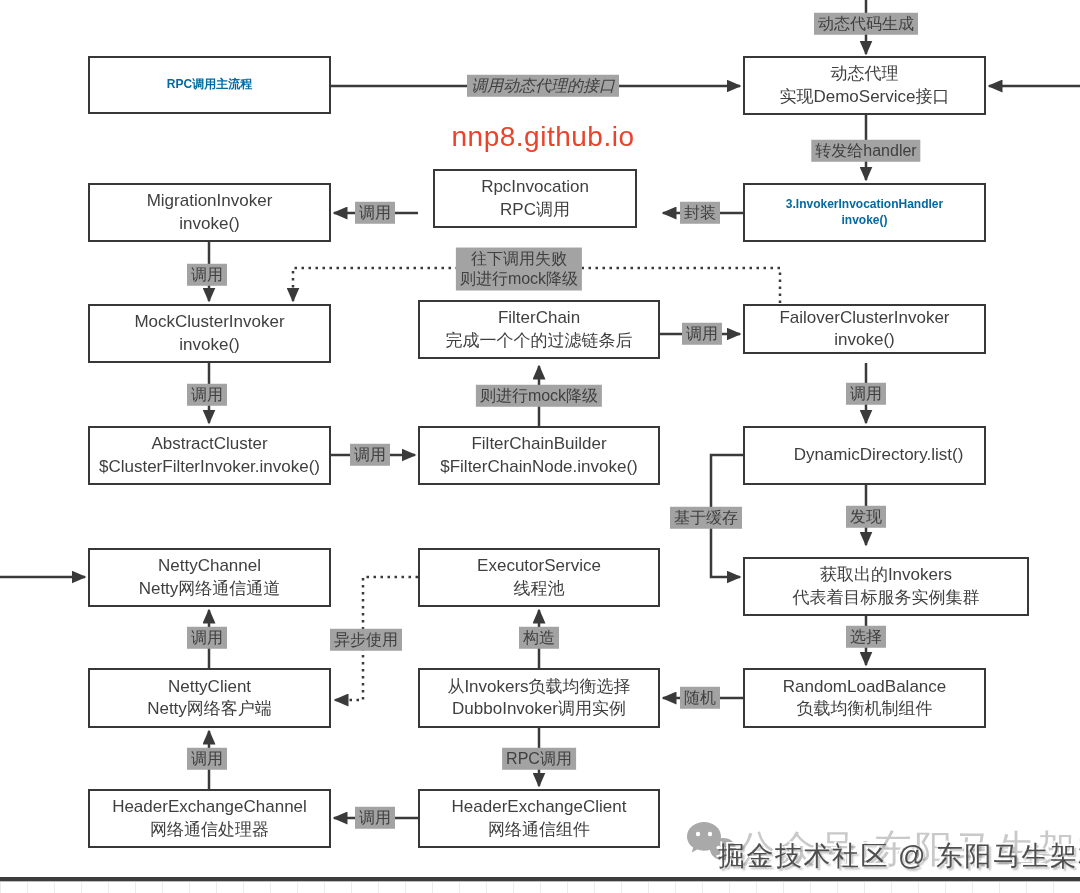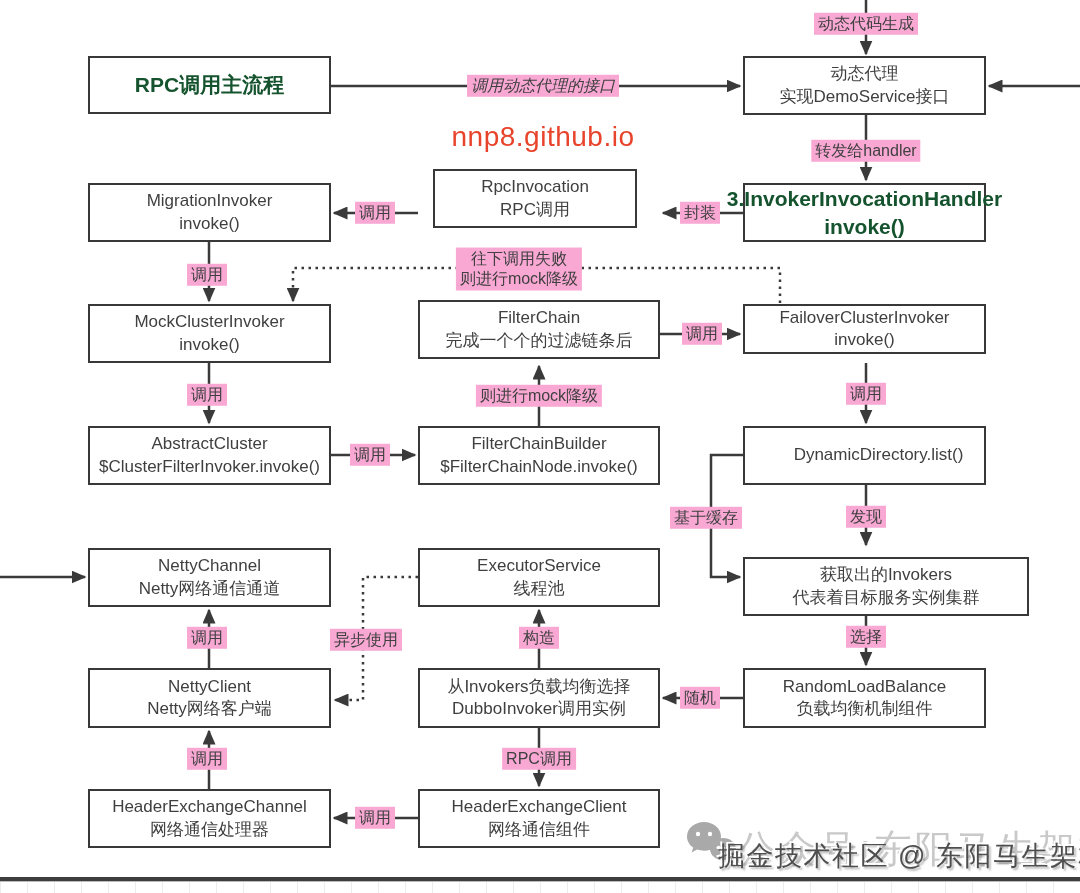--- a/index.html
+++ b/index.html
@@ -18,25 +18,25 @@
     box-sizing:border-box;
     background:#ffffff;
     border:2.6px solid #383838;
     display:flex;flex-direction:column;
     align-items:center;justify-content:center;
     text-align:center;
     font-size:17px;line-height:1.32;
     color:#3f3f3f;
     z-index:2;
   }
-  .node.bold{font-weight:700;color:#14532d;font-size:21px;}
+  .node.bold{font-weight:700;color:#0369a1;font-size:12px;}
   .edge-label{
     position:absolute;
     transform:translate(-50%,-50%);
-    background:#f9a8d4;
+    background:#a3a3a3;
     padding:1px 4px;
     font-size:16px;line-height:1.28;
     color:#404040;
     text-align:center;
     white-space:nowrap;
     z-index:3;
   }
   .red-link{
     position:absolute;
     transform:translate(-50%,-50%);

